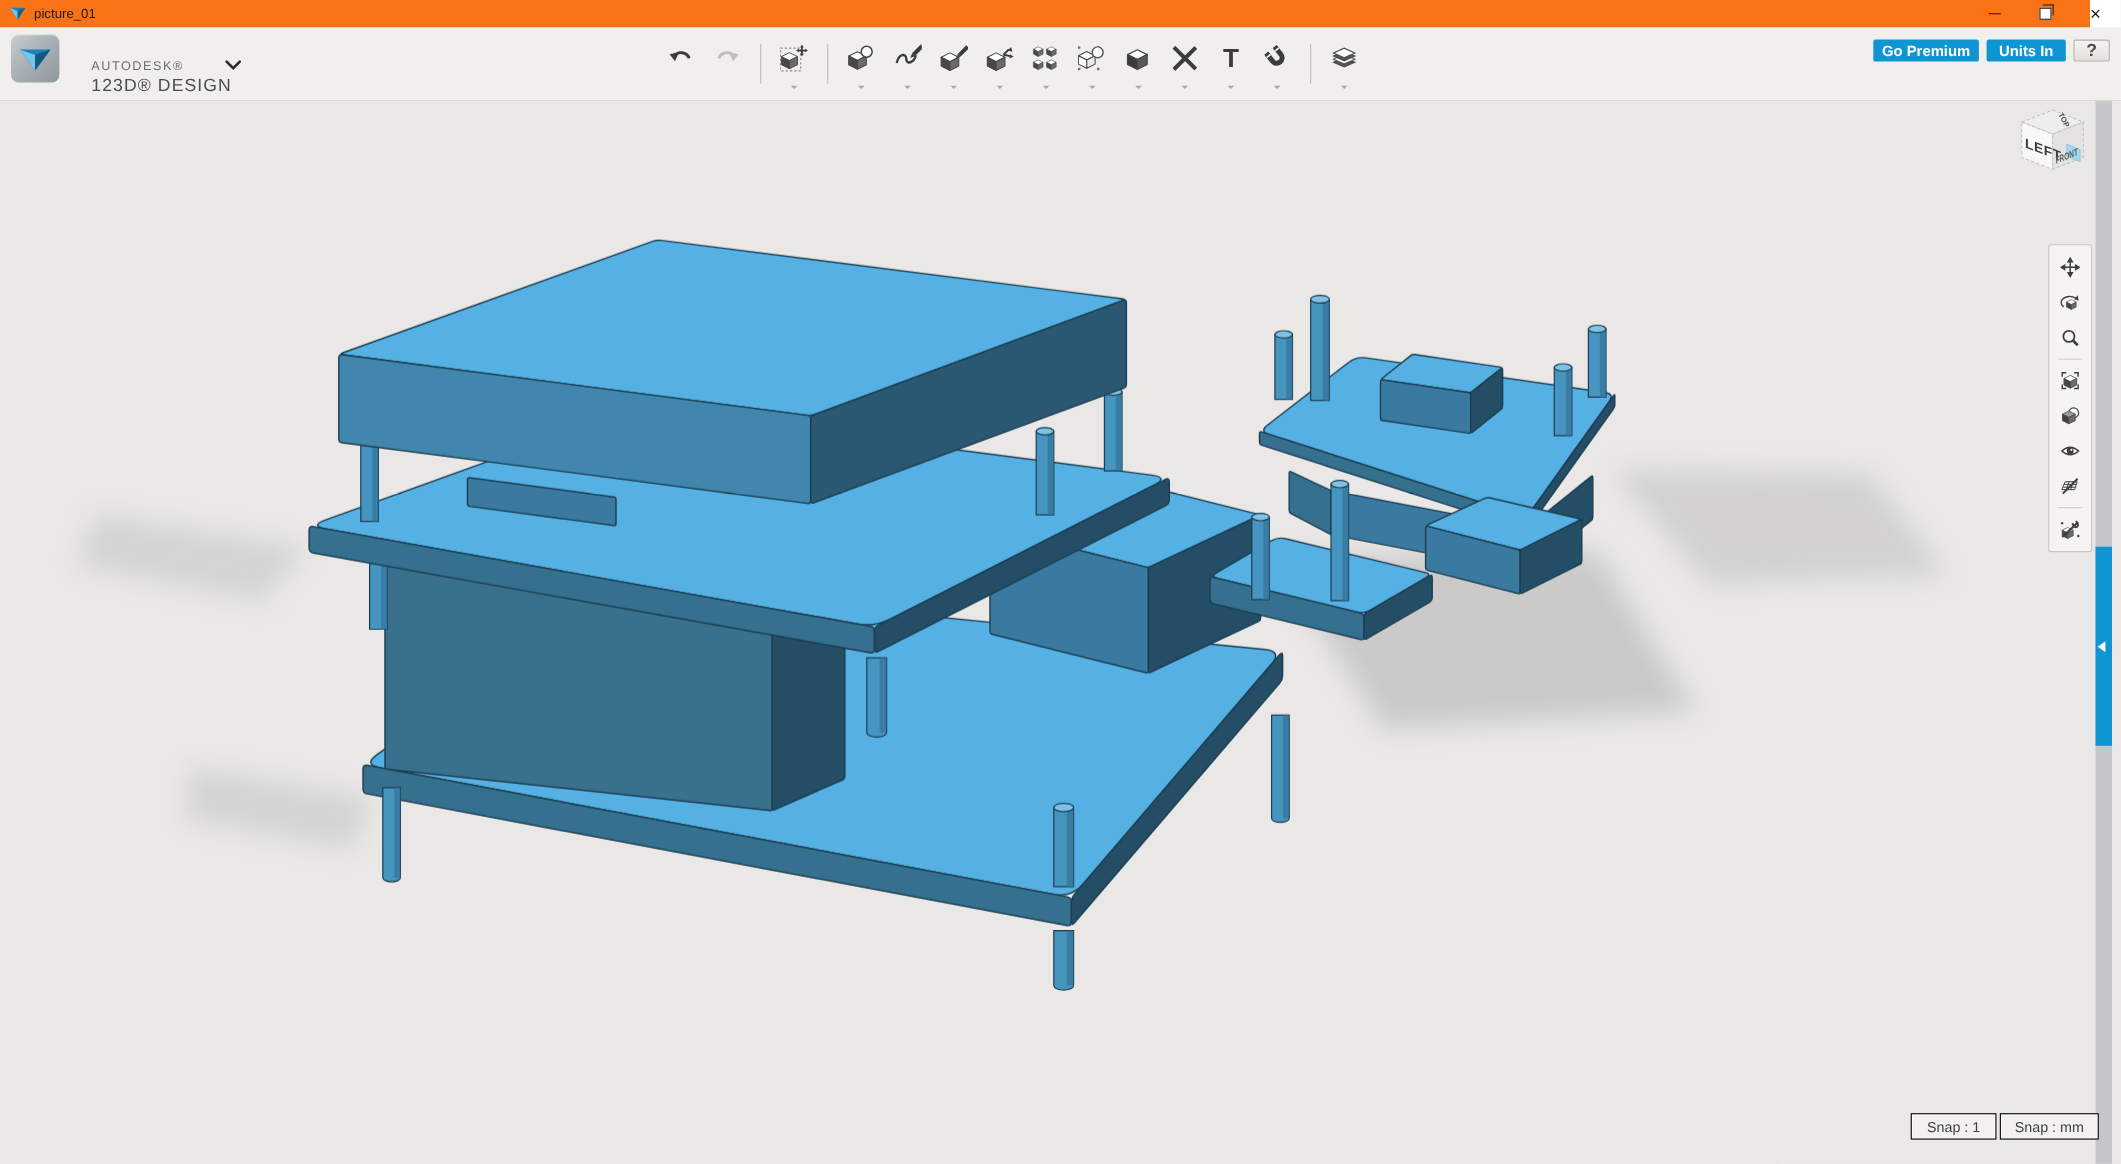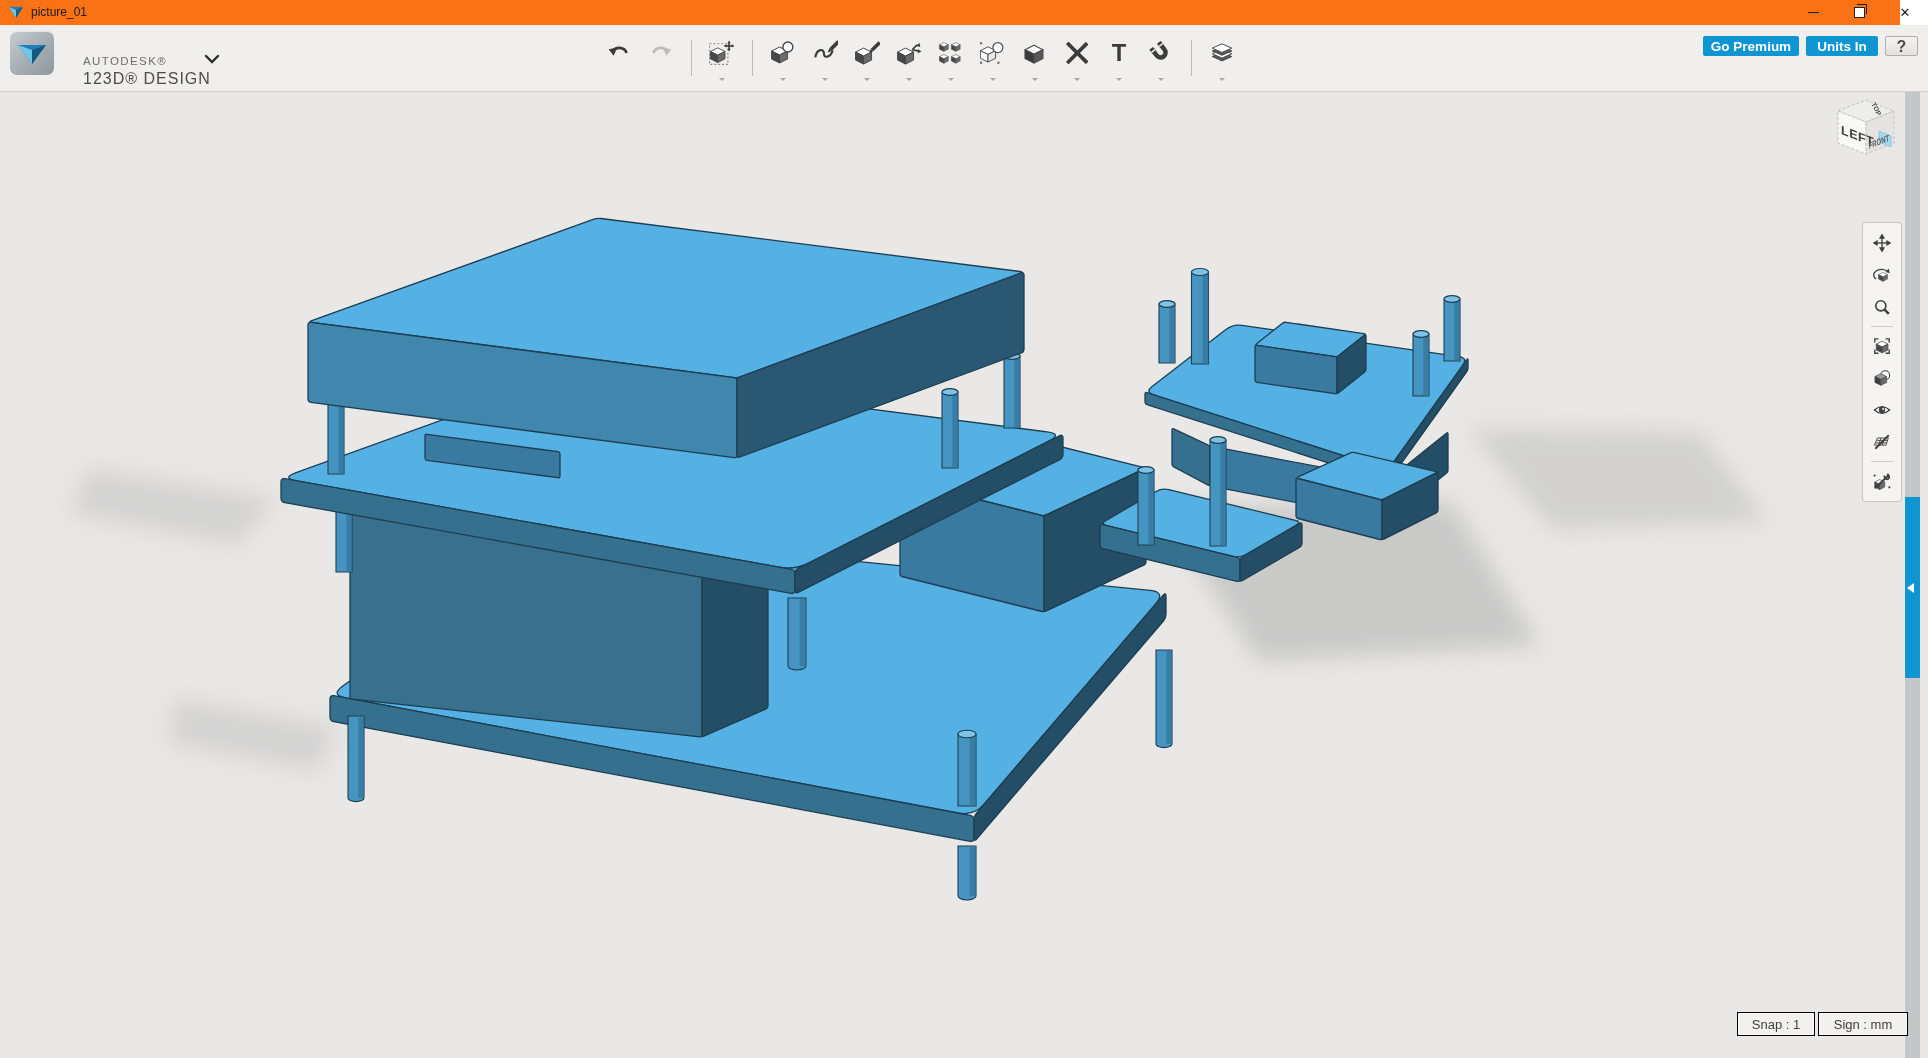--- a/index.html
+++ b/index.html
@@ -471,14 +471,14 @@
       </button>
     </div>
 
   <div id="edge-strip">
     <div id="edge-handle" style="background: rgb(16, 149, 211);">
       <span class="arrow"></span>
     </div>
   </div>
 
   <div class="badge" id="badge-snap">Snap : 1</div>
-  <div class="badge" id="badge-units">Sign : mm</div>
+  <div class="badge" id="badge-units">Snap : mm</div>
 </div>
 
 </body></html>

